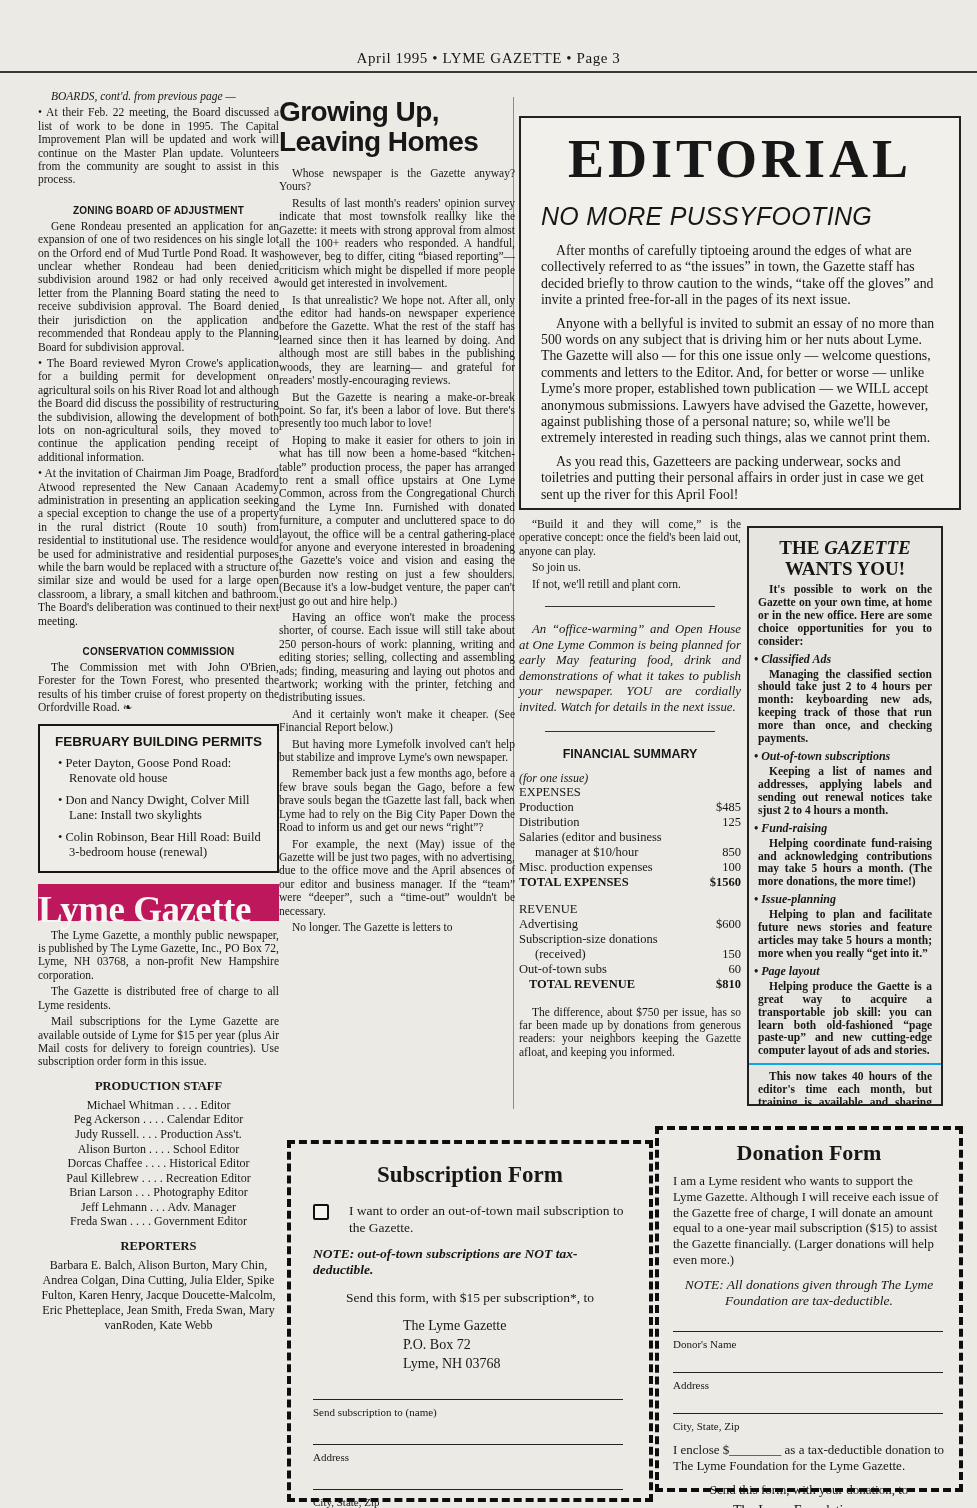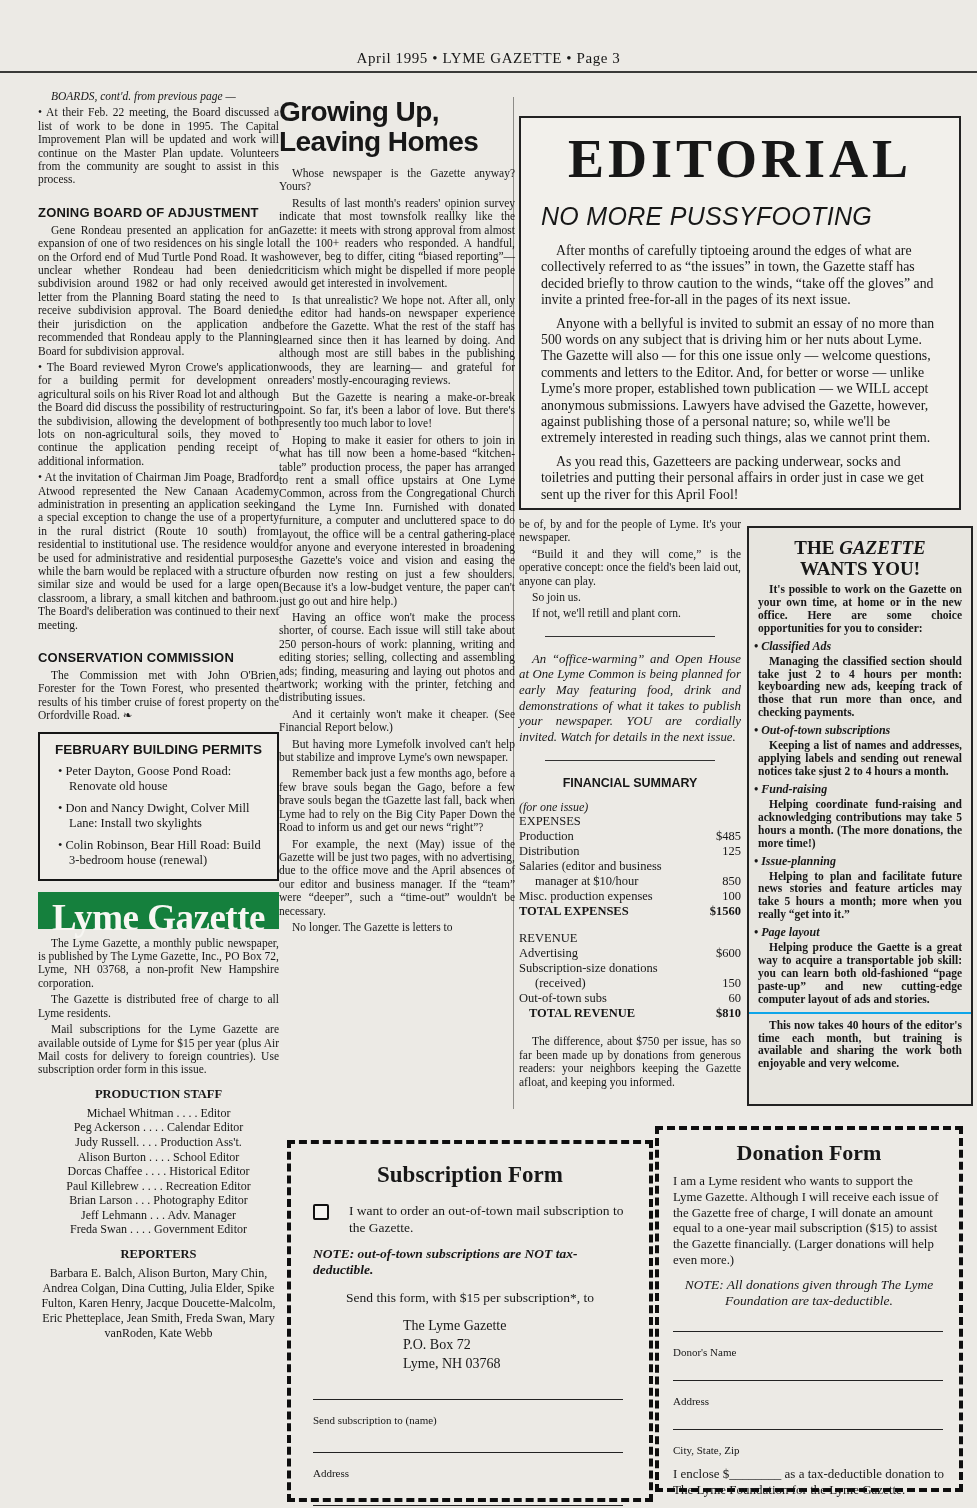--- a/index.html
+++ b/index.html
@@ -9,37 +9,37 @@
   
   .pg-header{position:absolute;top:50px;left:0;width:100%;text-align:center;
              font-size:15px;letter-spacing:.6px;}
   .pg-rule{position:absolute;top:71px;left:0;width:100%;height:0;border-top:2px solid #3a3a38;}
 
   
   .bodytext p{font-size:11.5px;line-height:13.4px;text-align:justify;margin:0 0 3px;text-indent:13px;}
   .bodytext p.noind{text-indent:0;}
   .bodytext p.bull{text-indent:0;}
   .subhead{font-family:"Liberation Sans","DejaVu Sans",sans-serif;font-weight:bold;
-           font-size:13px;margin:18px 0 4px;letter-spacing:.2px;}
+           font-size:10px;text-align:center;margin:18px 0 4px;letter-spacing:.2px;}
   .contnote{font-style:italic;font-size:12px;margin:0 0 9px;text-indent:0;text-align:left;}
 
   
   .col-left{position:absolute;left:38px;top:90px;width:241px;}
   .col-mid{position:absolute;left:279px;top:97px;width:236px;}
   .col-cont{position:absolute;left:519px;top:518px;width:222px;}
   .vrule{position:absolute;left:513px;top:97px;width:1px;height:1012px;background:#8d8c88;}
 
   
   .permits{border:2.5px solid #161616;margin-top:9px;padding:8px 11px 4px;background:#efede8;}
   .permits-title{font-family:Liberation Sans, sans-serif;font-weight:bold;
                  font-size:13.5px;text-align:center;margin:0 0 7px;}
   .permit-item{font-size:12.5px;line-height:15px;margin:0 0 7px;padding-left:18px;text-indent:-11px;}
 
   
-  .masthead{margin-top:11px;background:#15803d;color:#f7f6f2;text-align:center;
+  .masthead{margin-top:11px;background:#be185d;color:#f7f6f2;text-align:left;
             font-weight:bold;font-size:37px;line-height:52px;height:37px;letter-spacing:-.5px;}
 
   .staff-line{font-size:12px;line-height:14.6px;text-align:center;}
   .reporters{font-size:12px;line-height:15px;text-align:center;margin-top:3px;}
   .staffhead{font-weight:bold;font-size:12.5px;text-align:center;margin:10px 0 4px;}
 
   
   .headline{font-family:"Liberation Sans","DejaVu Sans",sans-serif;font-weight:bold;
             font-size:28px;line-height:30px;letter-spacing:-.6px;margin:0 0 10px;text-align:left;}
 
@@ -59,21 +59,21 @@
   .fin-head{font-family:"Liberation Sans","DejaVu Sans",sans-serif;font-weight:bold;
             font-size:12.5px;text-align:center;margin:14px 0 10px;}
   .fin-note{font-style:italic;font-size:12px;line-height:14px;margin:0;}
   .fin-sect{font-size:12.5px;line-height:15px;margin:0;}
   .fin-row{display:flex;justify-content:space-between;font-size:12.5px;line-height:15px;}
   .fin-row .lb.ind2{padding-left:16px;}
   .fin-row.total{font-weight:bold;}
   .fin-gap{height:12px;}
 
   
-  .wantsyou{position:absolute;left:747px;top:526px;width:226px;height:580px;border:2px solid #222;
+  .wantsyou{position:absolute;left:747px;top:526px;width:196px;height:580px;border:2px solid #222;
             background:#e7e5df;padding:7px 9px;box-sizing:border-box;overflow:hidden;}
   .wy-title{font-weight:bold;font-size:19px;line-height:21px;text-align:center;margin:2px 0 4px;}
   .wy-title .it{font-style:italic;}
   .wantsyou p{font-size:11.5px;line-height:12.9px;font-weight:bold;text-align:justify;
               margin:0 0 2px;text-indent:11px;}
   .wy-head{font-style:italic;font-weight:bold;font-size:12px;line-height:14px;margin:4px 0 2px -4px;
            text-align:left;text-indent:0;}
   .wy-close{border-top:2px solid #0ea5e9;margin:6px -9px 0;padding:5px 9px 0;}
 
   
@@ -83,21 +83,21 @@
   .form-title{font-weight:bold;font-size:23px;text-align:center;margin:8px 0 14px;}
   .form-title.sm{font-size:22px;margin:2px 0 8px;}
   .cb-row{display:flex;gap:20px;font-size:13.5px;line-height:17px;margin:0 0 10px;}
   .cbox{flex:0 0 auto;width:12px;height:12px;border:2px solid #111;border-radius:2px;margin-top:2px;background:#f5f4f0;}
   .fnote{font-style:italic;font-weight:bold;font-size:13.5px;margin:0 0 12px;}
   .fnote.ctr{text-align:center;font-weight:normal;}
   .sendline{font-size:13.5px;text-align:center;margin:0 0 10px;}
   .addrblock{font-size:14px;line-height:19px;margin-left:90px;}
   .addrblock.don{margin-left:60px;line-height:18px;}
   .fieldset{margin-top:18px;}
-  .field{border-top:1.5px solid #222;padding-top:14px;font-size:11px;line-height:12px;margin-top:26px;width:310px;}
+  .field{border-top:1.5px solid #222;padding-top:6px;font-size:11px;line-height:12px;margin-top:26px;width:310px;}
   .field.don{width:270px;margin-top:22px;}
   .don-intro{font-size:12.8px;line-height:15.8px;text-align:left;margin:0 0 8px;}
   .enclose{font-size:13px;line-height:16px;margin:10px 0 8px;}
 </style>
 </head>
 <body>
 
 <div id="page">
 
   <div class="pg-header">April 1995   •   LYME GAZETTE   •   Page 3</div>
@@ -164,21 +164,20 @@
 
   <div class="edbox">
     <div class="ed-title">EDITORIAL</div>
     <div class="ed-sub">NO MORE PUSSYFOOTING</div>
     <p class="edp">After months of carefully tiptoeing around the edges of what are collectively referred to as “the issues” in town, the Gazette staff has decided briefly to throw caution to the winds, “take off the gloves” and invite a printed free-for-all in the pages of its next issue.</p>
     <p class="edp">Anyone with a bellyful is invited to submit an essay of no more than 500 words on any subject that is driving him or her nuts about Lyme. The Gazette will also — for this one issue only — welcome questions, comments and letters to the Editor. And, for better or worse — unlike Lyme's more proper, established town publication — we WILL accept anonymous submissions. Lawyers have advised the Gazette, however, against publishing those of a personal nature; so, while we'll be extremely interested in reading such things, alas we cannot print them.</p>
     <p class="edp">As you read this, Gazetteers are packing underwear, socks and toiletries and putting their personal affairs in order just in case we  get sent up the river for this April Fool!</p>
   </div>
 
   <div class="col-cont bodytext">
-    <p class="noind">be of, by and for the people of Lyme. It's your newspaper.</p>
     <p>“Build it and they will come,” is the operative concept: once the field's been laid out, anyone can play.</p>
     <p>So join us.</p>
     <p>If not, we'll retill and plant corn.</p>
     <hr class="sep">
     <p class="officenote">An “office-warming” and Open House at One Lyme Common is being planned for early May featuring food, drink and demonstrations of what it takes to publish your newspaper. YOU are cordially invited. Watch for details in the next issue.</p>
     <hr class="sep">
 
     <div>
       <div class="fin-head">FINANCIAL SUMMARY</div>
       <div class="fin-note">(for one issue)</div>

